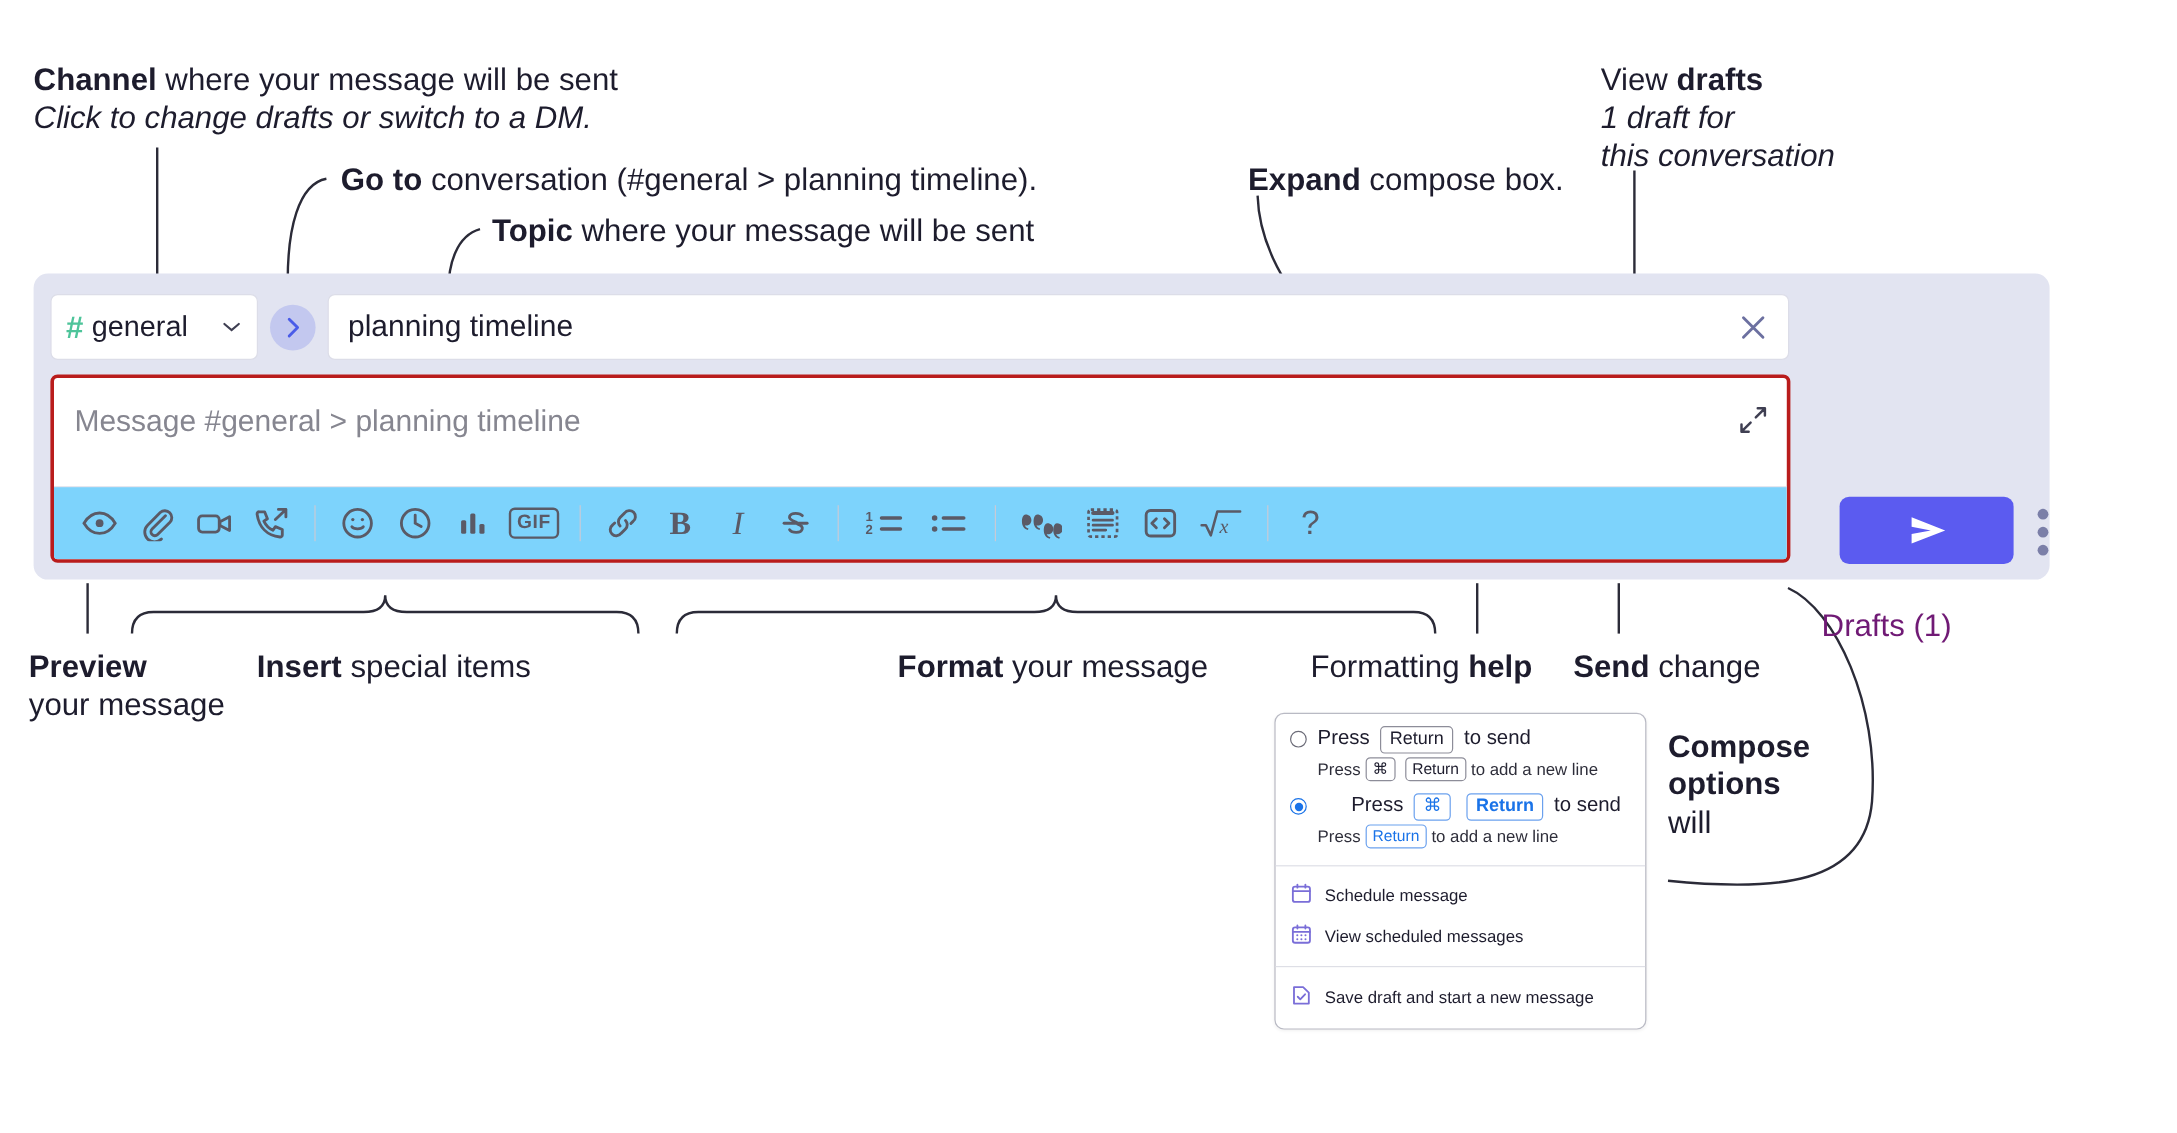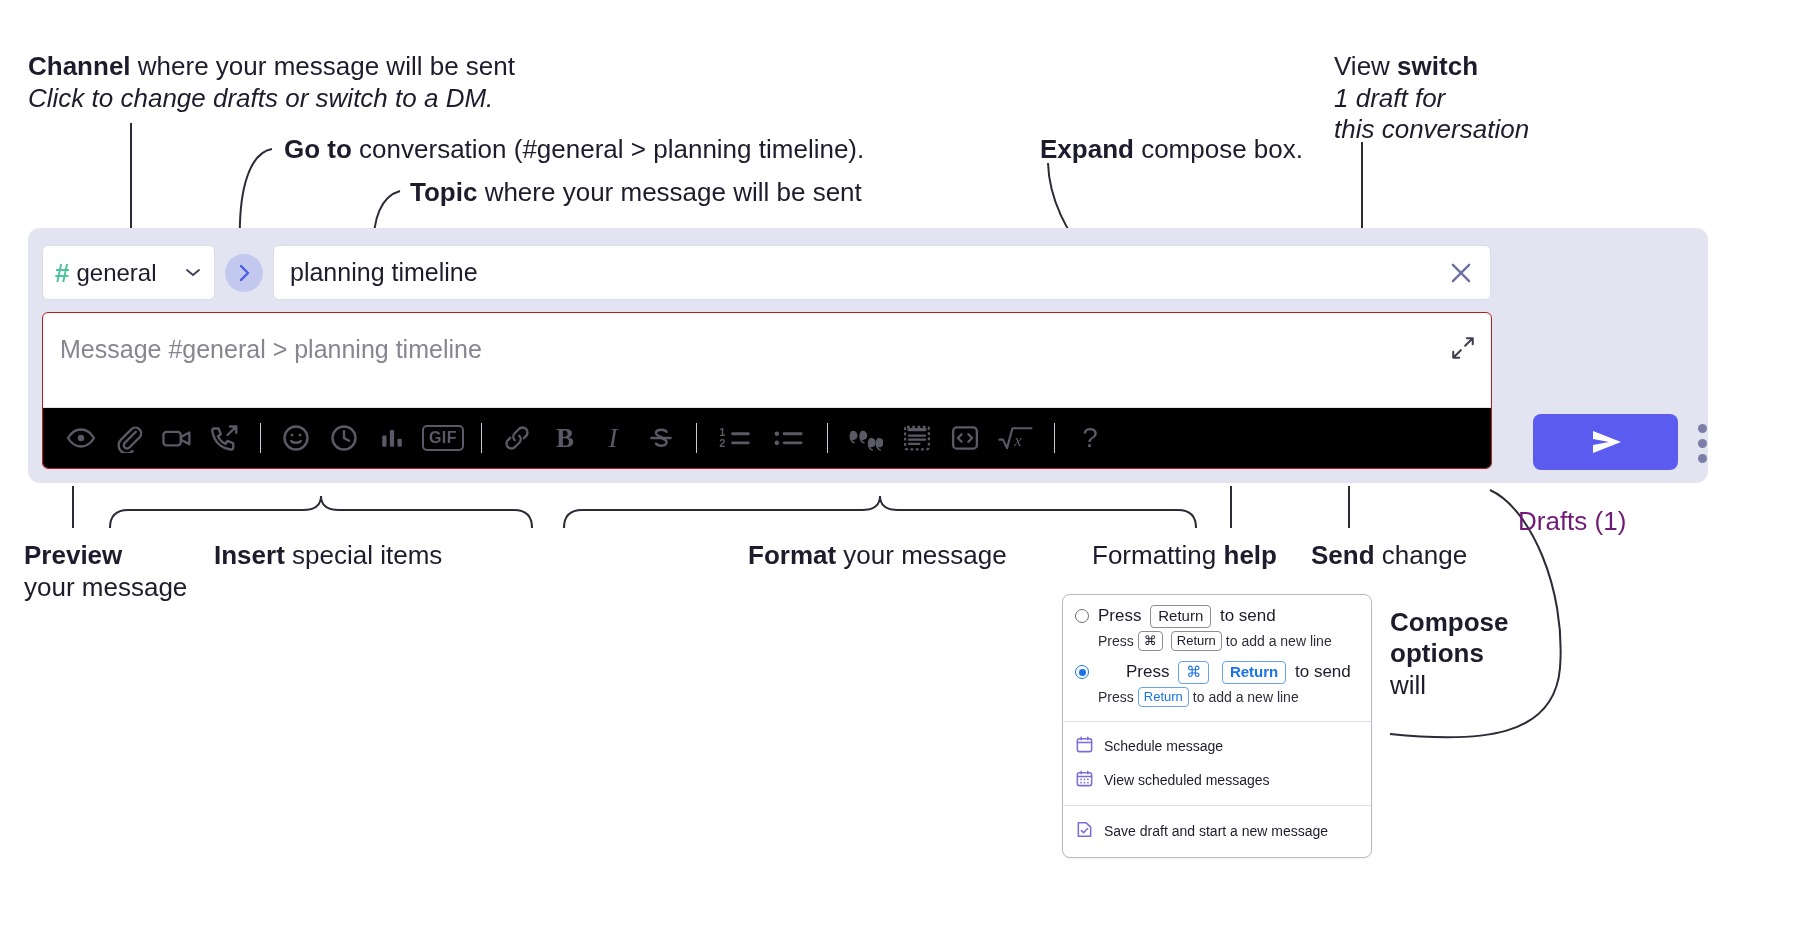--- a/index.html
+++ b/index.html
@@ -59,28 +59,28 @@
     color:#4a5ce8; font-size:22px; font-weight:bold; cursor:pointer;
   }
   .topic-field {
     width:1218px; height:55px; background:#fff; border:1px solid #dcdde8; border-radius:6px;
     display:flex; align-items:center; padding:0 14px 0 16px; font-size:25px; color:#1d1c2d;
   }
   .topic-clear { margin-left:auto; color:#7b7fa8; font-size:30px; line-height:1; cursor:pointer; }
 
   .msgbox {
     position:absolute; left:14px; top:84px; width:1450px; height:157px;
-    background:#fff; border:1px solid #b91c1c; border-radius:6px; overflow:hidden;
+    background:#fff; border:3px solid #b91c1c; border-radius:6px; overflow:hidden;
   }
   .placeholder { position:absolute; left:17px; top:22px; font-size:25px; color:#868690; }
   .expand-ic { position:absolute; right:15px; top:22px; width:26px; height:26px; color:#3f3f52; cursor:pointer; }
 
   .toolbar {
     position:absolute; left:0; bottom:0; width:100%; height:61px;
-    background:#000000; border-top:1px solid #e5e6ee;
+    background:#7dd3fc; border-top:1px solid #e5e6ee;
     display:flex; align-items:center; padding-left:14px; gap:0;
   }
   .tb { width:48px; height:42px; display:flex; align-items:center; justify-content:center;
         color:#5a5a66; cursor:pointer; flex:none; }
   .tb.wide { width:54px; }
   .tb svg { display:block; }
   .sep { width:1px; height:30px; background:#c9cad6; margin:0 11px; flex:none; }
   .gifbox { border:2px solid #5a5a66; border-radius:5px; font-size:16px; font-weight:bold;
             padding:2px 5px; letter-spacing:.5px; }
   .bold-g { font-size:27px; font-weight:bold; font-family:"Liberation Serif", serif;}
@@ -167,21 +167,21 @@
     <path d="M1490 462 C1530 480, 1566 560, 1560 640 C1554 710, 1480 715, 1390 706"></path>
   </svg>
 
   <div class="anno a-ch"><b>Channel</b><span> where your message will be sent</span></div>
   <div class="anno a-ch2"><i>Click to change drafts or switch to a DM.</i></div>
 
   <div class="anno a-goto"><b>Go to</b><span> conversation (#general &gt; planning timeline).</span></div>
   <div class="anno a-topic"><b>Topic</b><span> where your message will be sent</span></div>
   <div class="anno a-expand"><b>Expand</b><span> compose box.</span></div>
 
-  <div class="anno a-drafts"><span>View </span><b>switch</b></div>
+  <div class="anno a-drafts"><span>View </span><b>drafts</b></div>
   <div class="anno a-drafts2"><i>1 draft for</i></div>
   <div class="anno a-drafts3"><i>this conversation</i></div>
 
   <div class="compose">
 
     <div class="close-x" style="font-size:0;">close-icon</div>
 
     <div class="row-top">
       <div class="chan-btn">
         <span class="hash">#</span>

